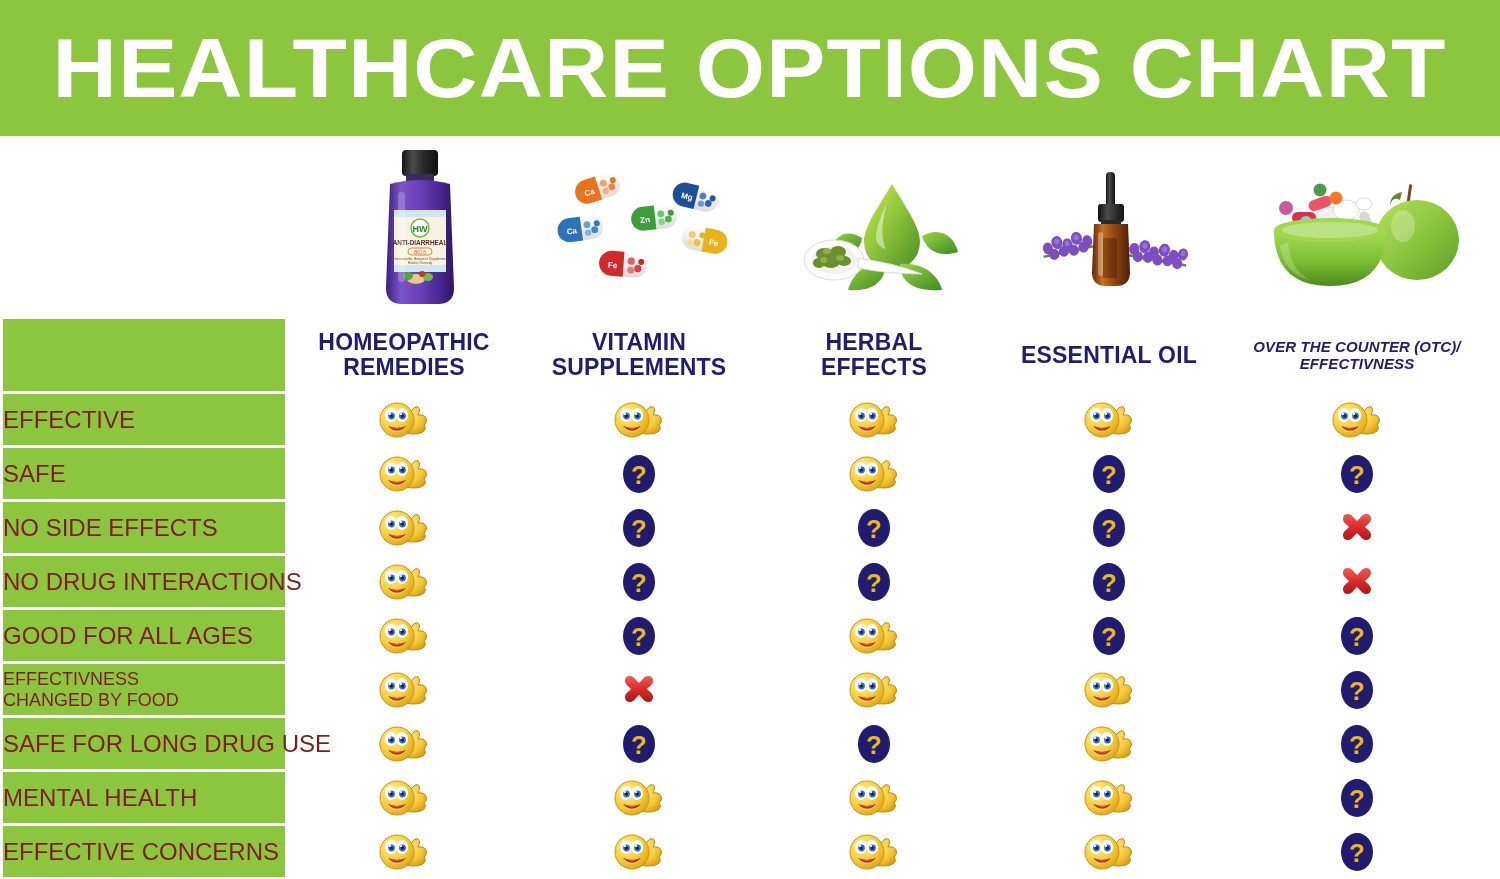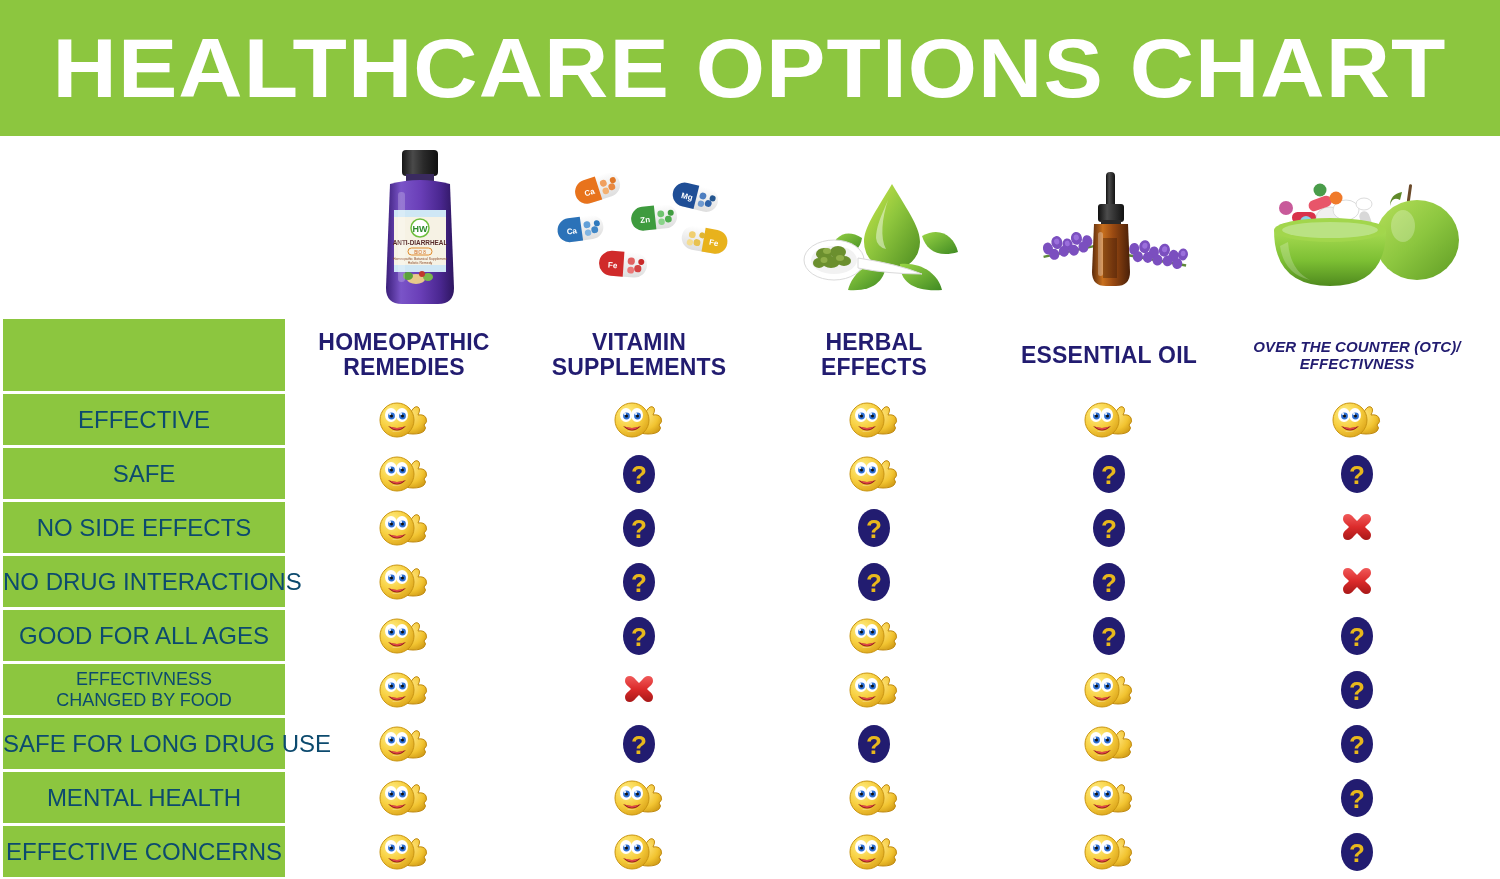--- a/index.html
+++ b/index.html
@@ -86,22 +86,22 @@
   }
   .hdr-cell.small {
     font-size: 15px;
     line-height: 1.15;
     letter-spacing: 0.1px;
     font-style: italic;
   }
 
   .row-label {
     background: #8CC63F;
-    color: #0c4a6e;
-    text-align: center;
+    color: #7f1d1d;
+    text-align: left;
     padding-right: 12px;
     font-size: 24px;
     line-height: 1.05;
     white-space: nowrap;
     height: 51px;
   }
   .row-label.two-line {
     font-size: 18px;
     line-height: 1.15;
     white-space: normal;

